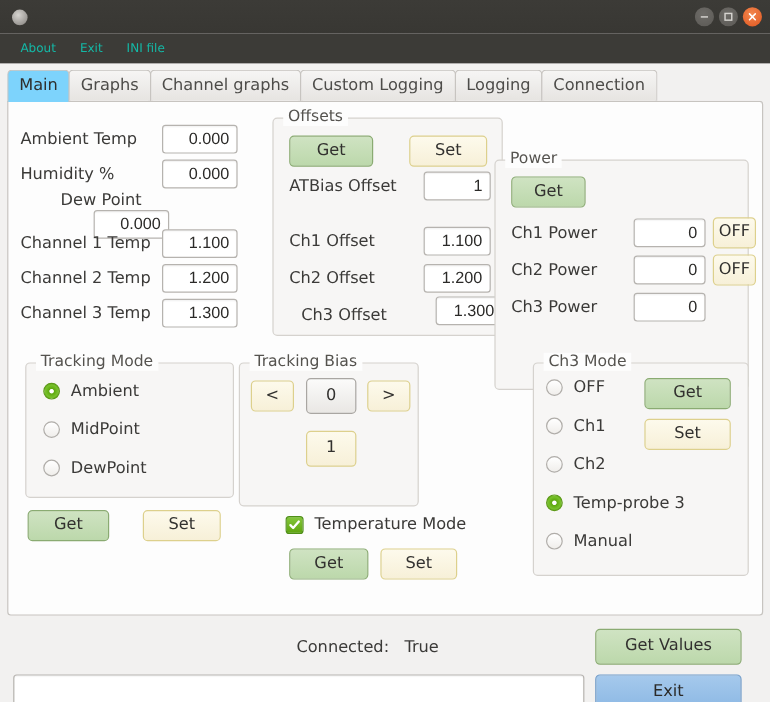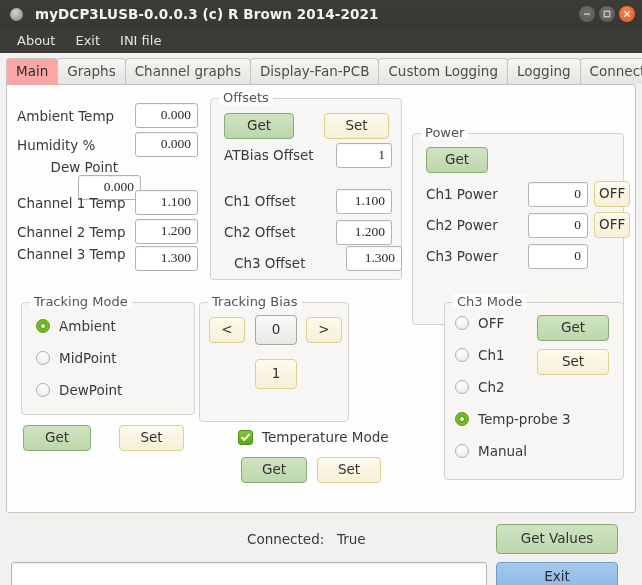--- a/index.html
+++ b/index.html
@@ -60,22 +60,22 @@
   
   .menubar {
     height: 25px;
     background: #3c3b37;
     display: flex; align-items: center;
     padding: 0 8px;
     flex: none;
     gap: 2px;
   }
   .menu-item {
-    color: #e5e5e5;
-    font-size: 13px;
+    color: #14b8a6;
+    font-size: 10px;
     padding: 2px 9px;
     white-space: nowrap;
   }
 
   
   .tabbar {
     display: flex; align-items: flex-end;
     height: 31px;
     padding: 4px 4px 0 6px;
     background: #f2f1f0;
@@ -89,21 +89,21 @@
     padding: 4px 9px 5px 9px;
     border: 1px solid #c7c4c0;
     border-bottom: none;
     border-radius: 4px 4px 0 0;
     background: linear-gradient(to bottom, #f6f5f4 0%, #e6e4e1 100%);
     margin-right: -1px;
     white-space: nowrap;
     line-height: 16px;
   }
   .tab.active {
-    background: #fca5a5;
+    background: #7dd3fc;
     color: #2f2e2c;
     position: relative;
     z-index: 3;
     padding-bottom: 6px;
     margin-bottom: -1px;
   }
 
   
   .content {
     flex: 1;
@@ -122,21 +122,21 @@
     white-space: nowrap;
   }
   .field {
     background: #ffffff;
     border: 1px solid #b6b3af;
     border-radius: 3px;
     font-size: 13.5px;
     color: #2b2a28;
     text-align: right;
     padding: 3px 6px 4px 1px;
-    font-family: Liberation Serif, serif;
+    font-family: Liberation Sans, sans-serif;
     box-shadow: inset 0 1px 1px rgba(0,0,0,0.05);
   }
   .btn {
     border-radius: 4px;
     font-size: 13.5px;
     text-align: center;
     padding: 4px 8px 5px 8px;
     white-space: nowrap;
     color: #32312f;
     line-height: 15px;
@@ -204,21 +204,20 @@
     padding: 0 6px;
   }
 </style>
 </head>
 <body>
 
 <div class="window">
 
   <div class="titlebar">
     <div class="app-icon"></div>
-    <div class="title-text">myDCP3LUSB-0.0.0.3 (c) R Brown 2014-2021</div>
     <div class="win-buttons">
       <div class="win-btn win-min">
         <svg width="8" height="8" viewBox="0 0 8 8">
             <rect x="1" y="3.5" width="6" height="1.2" fill="#d6d4d0"></rect>
           </svg>
       </div>
       <div class="win-btn win-max">
         <svg width="8" height="8" viewBox="0 0 8 8">
             <rect x="1.2" y="1.2" width="5.6" height="5.6" fill="none" stroke="#d6d4d0" stroke-width="1.2"></rect>
           </svg>
@@ -234,21 +233,20 @@
   <div class="menubar">
     <div class="menu-item">About</div>
     <div class="menu-item">Exit</div>
     <div class="menu-item">INI file</div>
   </div>
 
   <div class="tabbar">
     <div class="tab active">Main</div>
     <div class="tab">Graphs</div>
     <div class="tab">Channel graphs</div>
-    <div class="tab">Display-Fan-PCB</div>
     <div class="tab">Custom Logging</div>
     <div class="tab">Logging</div>
     <div class="tab">Connection</div>
   </div>
 
   <div class="content">
 
     <div style="position:absolute; left:10px; top:16px; width:185px;">
       <div style="display:flex; align-items:center; height:29px;">
         <div class="lbl" style="width:118px;">Ambient Temp</div>
@@ -263,27 +261,27 @@
         <div class="field" style="width:63px;">0.000</div>
       </div>
       <div style="display:flex; align-items:center; height:29px;">
         <div class="lbl" style="width:118px;">Channel 1 Temp</div>
         <div class="field" style="width:63px;">1.100</div>
       </div>
       <div style="display:flex; align-items:center; height:29px;">
         <div class="lbl" style="width:118px;">Channel 2 Temp</div>
         <div class="field" style="width:63px;">1.200</div>
       </div>
-      <div style="display:flex; align-items:flex-start; height:29px;">
+      <div style="display:flex; align-items:center; height:29px;">
         <div class="lbl" style="width:118px;">Channel 3 Temp</div>
         <div class="field" style="width:63px;">1.300</div>
       </div>
     </div>
 
-    <div class="group" style="left:203px; top:13px; width:192px; height:182px;">
+    <div class="group" style="left:220px; top:13px; width:192px; height:182px;">
       <div class="group-title">Offsets</div>
       <div class="btn btn-green" style="position:absolute; left:13px; top:14px; width:70px;">Get</div>
       <div class="btn btn-cream" style="position:absolute; left:113px; top:14px; width:65px;">Set</div>
 
       <div style="position:absolute; left:13px; top:48px; width:168px; display:flex; align-items:center;">
         <div class="lbl">ATBias Offset</div>
         <div class="field" style="position:absolute; right:0; width:56px;">1</div>
       </div>
 
       <div style="position:absolute; left:13px; top:94px; width:168px; display:flex; align-items:center;">

